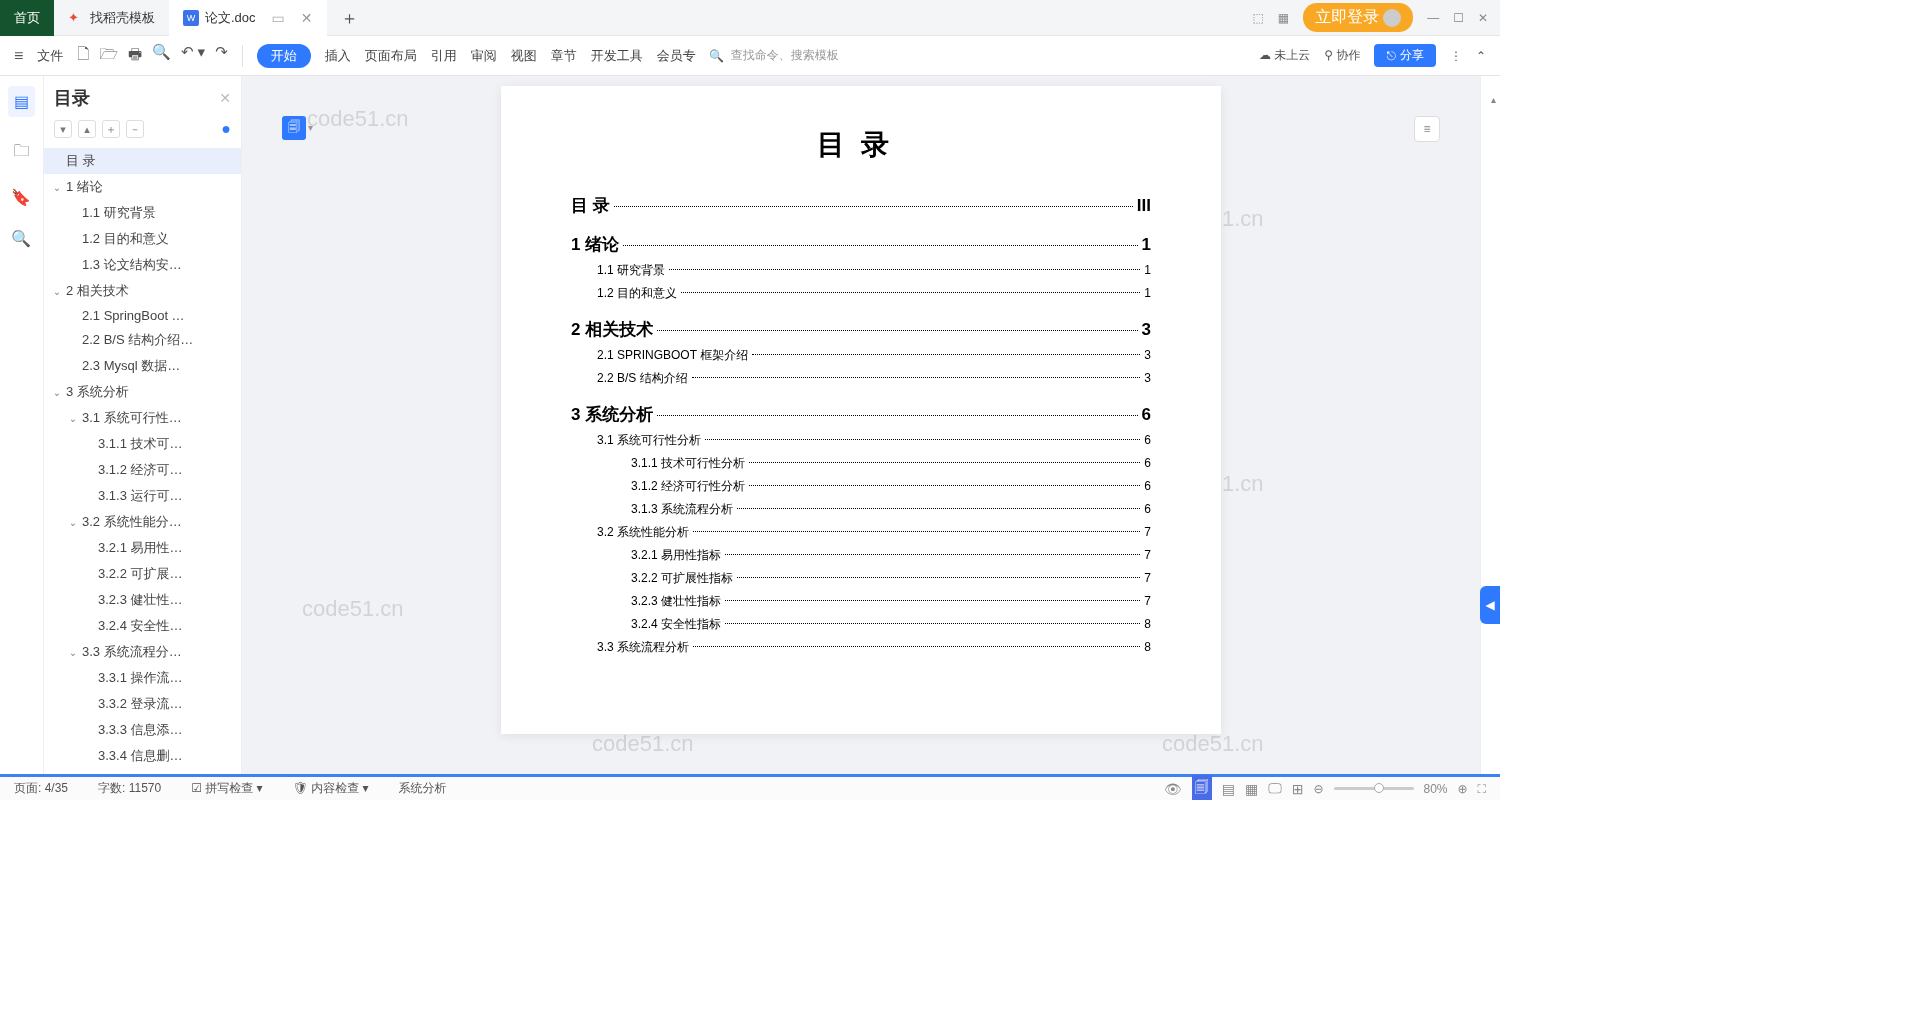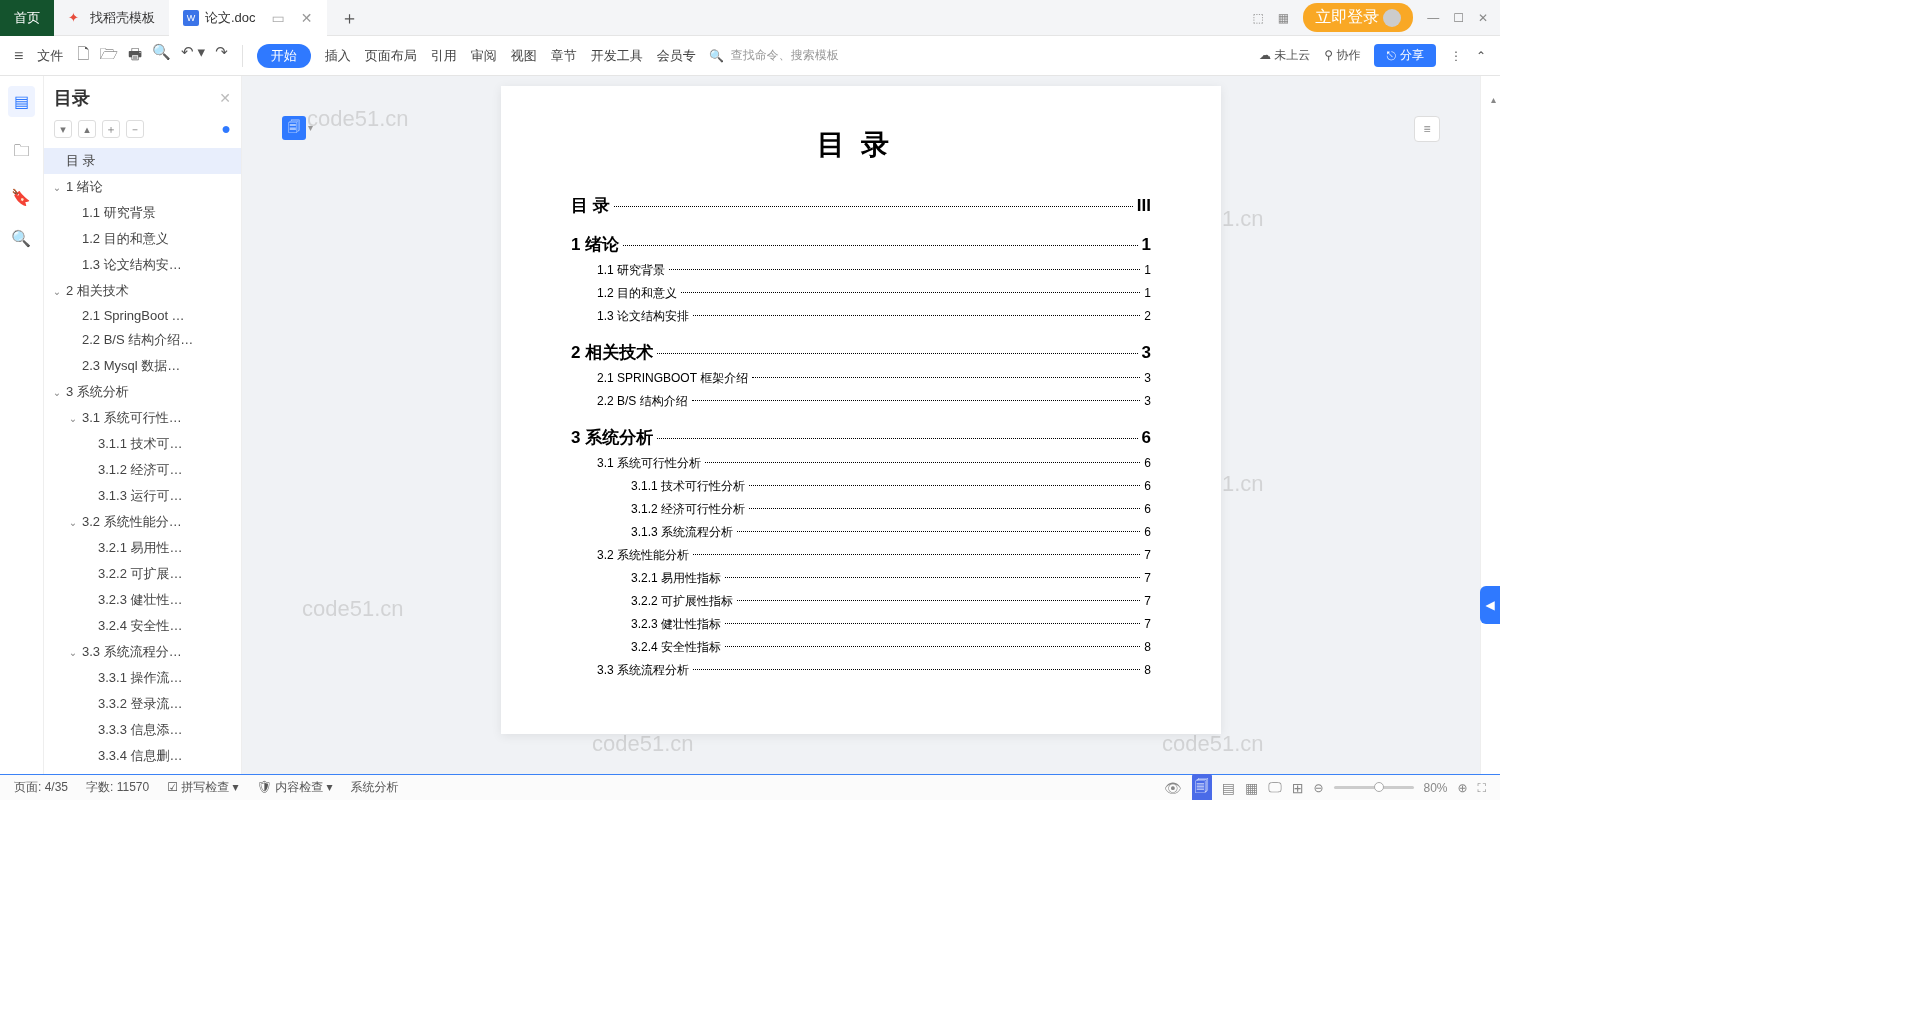--- a/index.html
+++ b/index.html
@@ -72,21 +72,21 @@
 
 .wm { position: absolute; font-size: 22px; color: #bbb; opacity: 0.55; pointer-events: none; font-family: Arial, sans-serif; }
 .wm-red { position: absolute; color: #e41f1f; font-size: 30px; font-weight: 500; pointer-events: none; letter-spacing: 2px; }
 
 
 .right-rail { width: 20px; background: #fff; border-left: 1px solid #eee; position: relative; }
 .blue-tab { position: absolute; right: 0; top: 510px; width: 20px; height: 38px; background: #2f79ff; border-radius: 6px 0 0 6px; display: flex; align-items: center; justify-content: center; color: #fff; font-size: 12px; }
 .scroll-up { position: absolute; right: 4px; top: 18px; color: #888; font-size: 10px; }
 
 
-.status { height: 26px; border-top: 1px solid #3b82f6; display: flex; align-items: center; padding: 0 14px; font-size: 12px; color: #555; gap: 18px; background: #fbfbfb; }
+.status { height: 26px; border-top: 3px solid #3b82f6; display: flex; align-items: center; padding: 0 14px; font-size: 12px; color: #555; gap: 30px; background: #fbfbfb; }
 .status .right { margin-left: auto; display: flex; align-items: center; gap: 10px; color: #888; }
 .status .icon { font-size: 14px; }
 .zoom-slider { width: 80px; height: 3px; background: #ccc; position: relative; border-radius: 2px; }
 .zoom-slider .knob { position: absolute; left: 50%; top: -4px; width: 10px; height: 10px; background: #fff; border: 1px solid #aaa; border-radius: 50%; }
 </style>
 </head>
 <body>
 
 <div class="titlebar">
   <div class="tab home">首页</div>
@@ -305,25 +305,20 @@
           <div class="toc-row h2">
             <span class="t">1.1 研究背景</span>
             <span class="dots"></span>
             <span class="pg">1</span>
           </div>
           <div class="toc-row h2">
             <span class="t">1.2 目的和意义</span>
             <span class="dots"></span>
             <span class="pg">1</span>
           </div>
-          <div class="toc-row h2">
-            <span class="t">1.3 论文结构安排</span>
-            <span class="dots"></span>
-            <span class="pg">2</span>
-          </div>
           <div class="toc-row h1">
             <span class="t">2 相关技术</span>
             <span class="dots"></span>
             <span class="pg">3</span>
           </div>
           <div class="toc-row h2">
             <span class="t">2.1 SPRINGBOOT 框架介绍</span>
             <span class="dots"></span>
             <span class="pg">3</span>
           </div>

